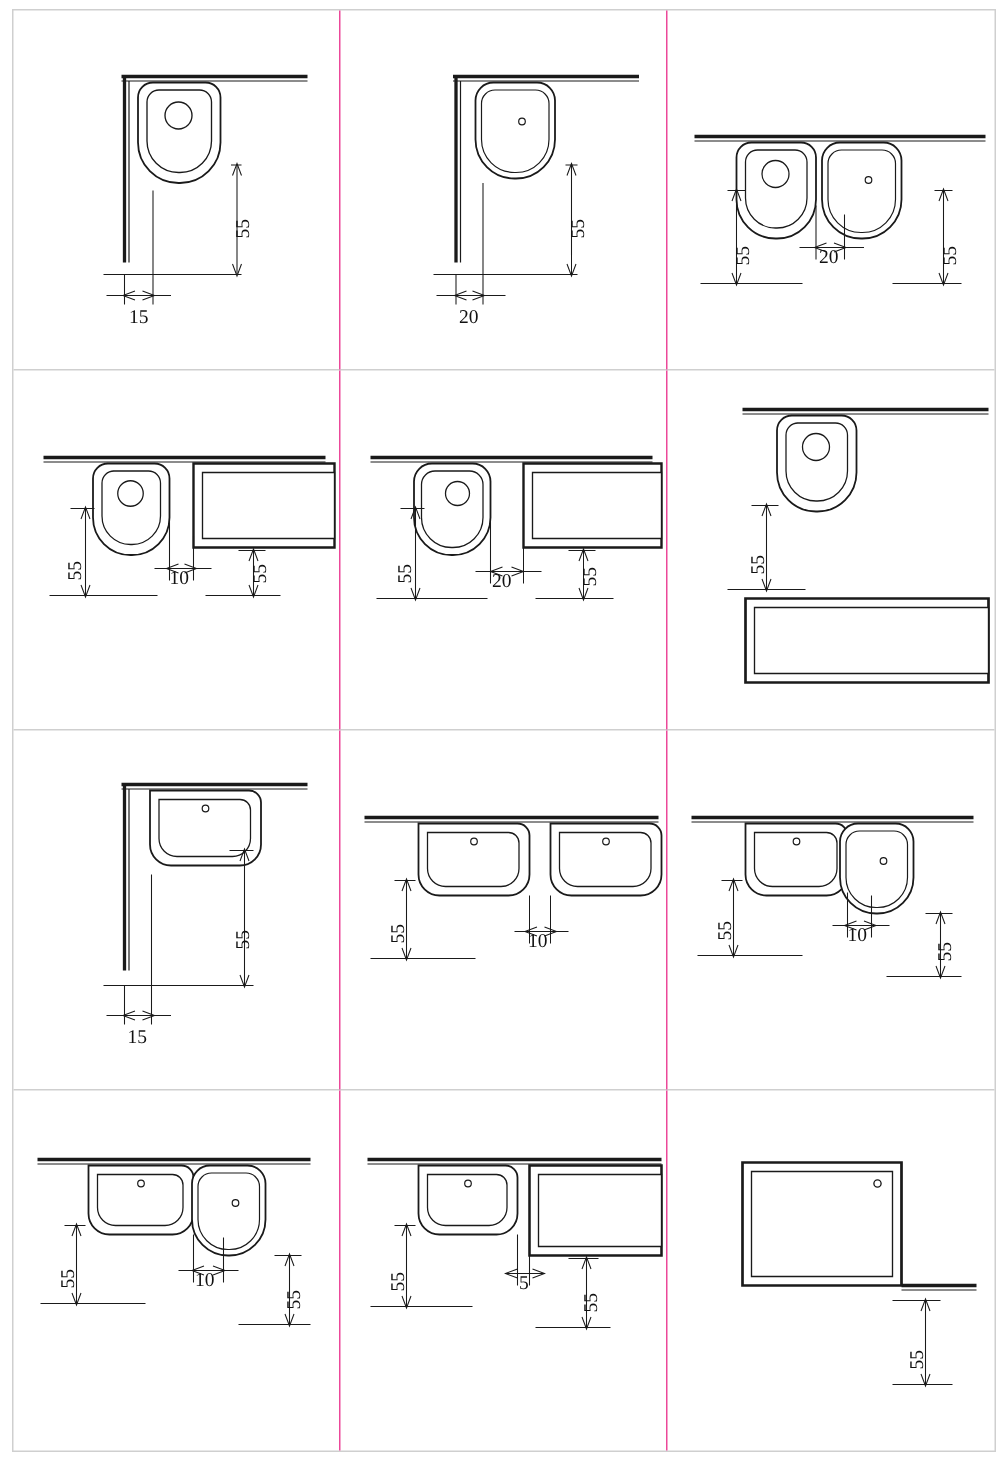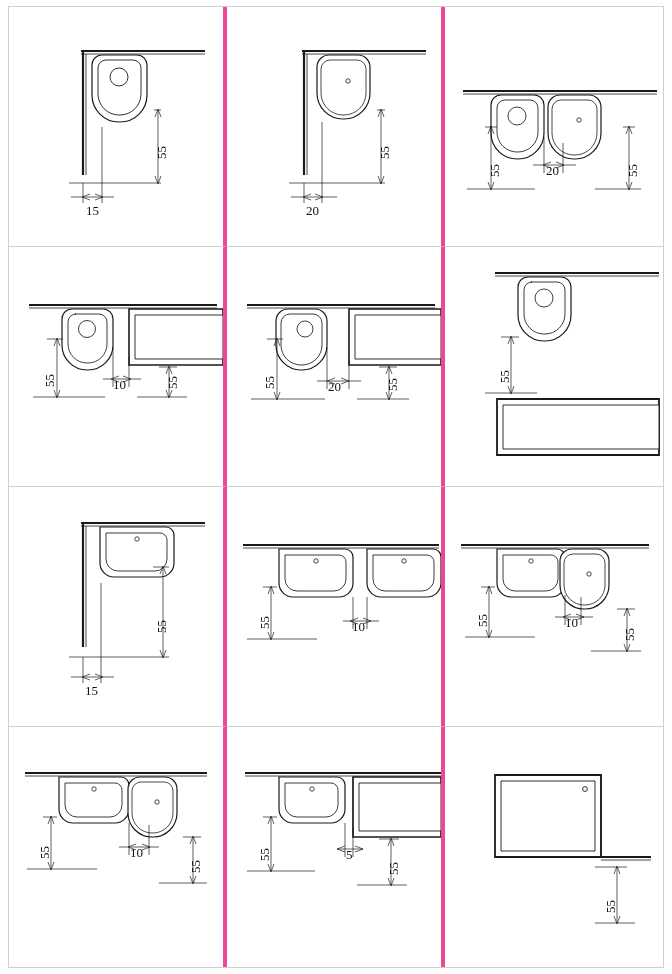--- a/index.html
+++ b/index.html
@@ -20,21 +20,21 @@
     left:8px;top:6px;
     width:656px;height:962px;
     display:grid;
     grid-template-columns:repeat(3,1fr);
     grid-template-rows:repeat(4,1fr);
     border:1px solid #cfcfcf;
     box-sizing:border-box;
   }
   .cell{
     position:relative;
-    border-right:4px solid #ec4899;
+    border-right:1px solid #ec4899;
     border-bottom:1px solid #cfcfcf;
     box-sizing:border-box;
     overflow:hidden;
   }
   .cell:nth-child(3n){border-right:none;}
   .cell:nth-child(n+10){border-bottom:none;}
   .cell svg{position:absolute;left:0;top:0;display:block;}
   .lbl{
     position:absolute;
     font-size:13px;

